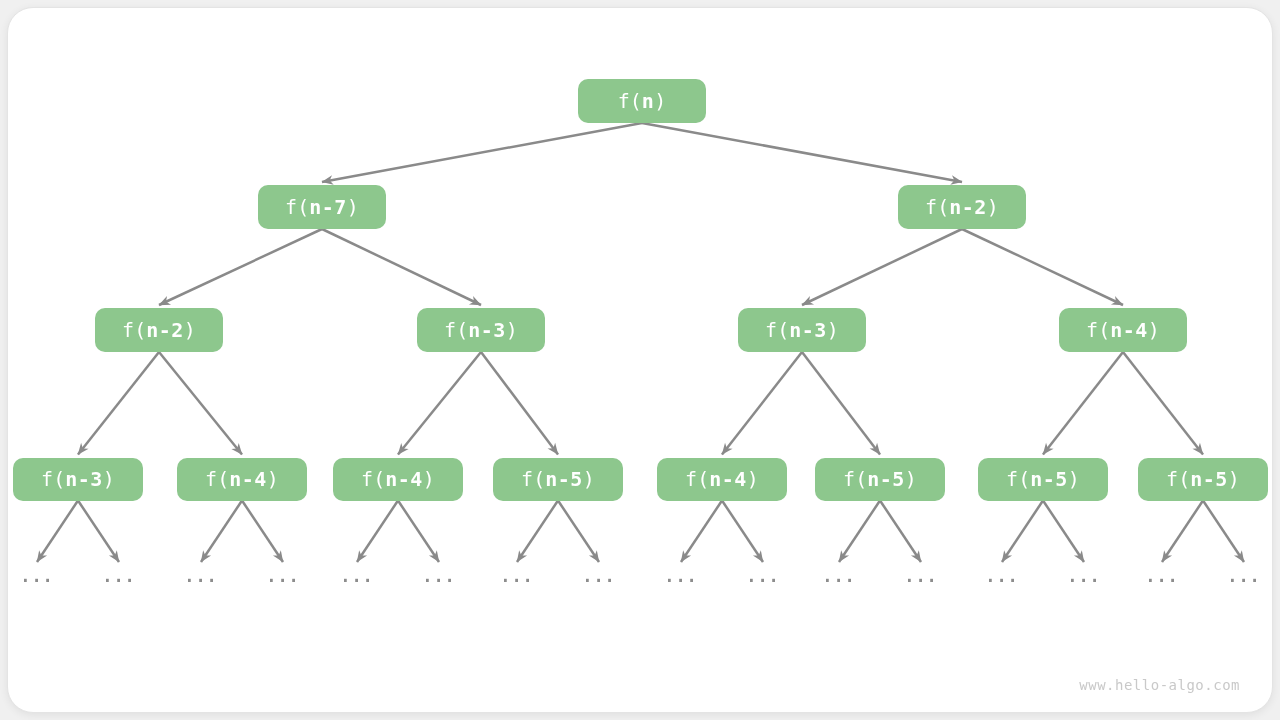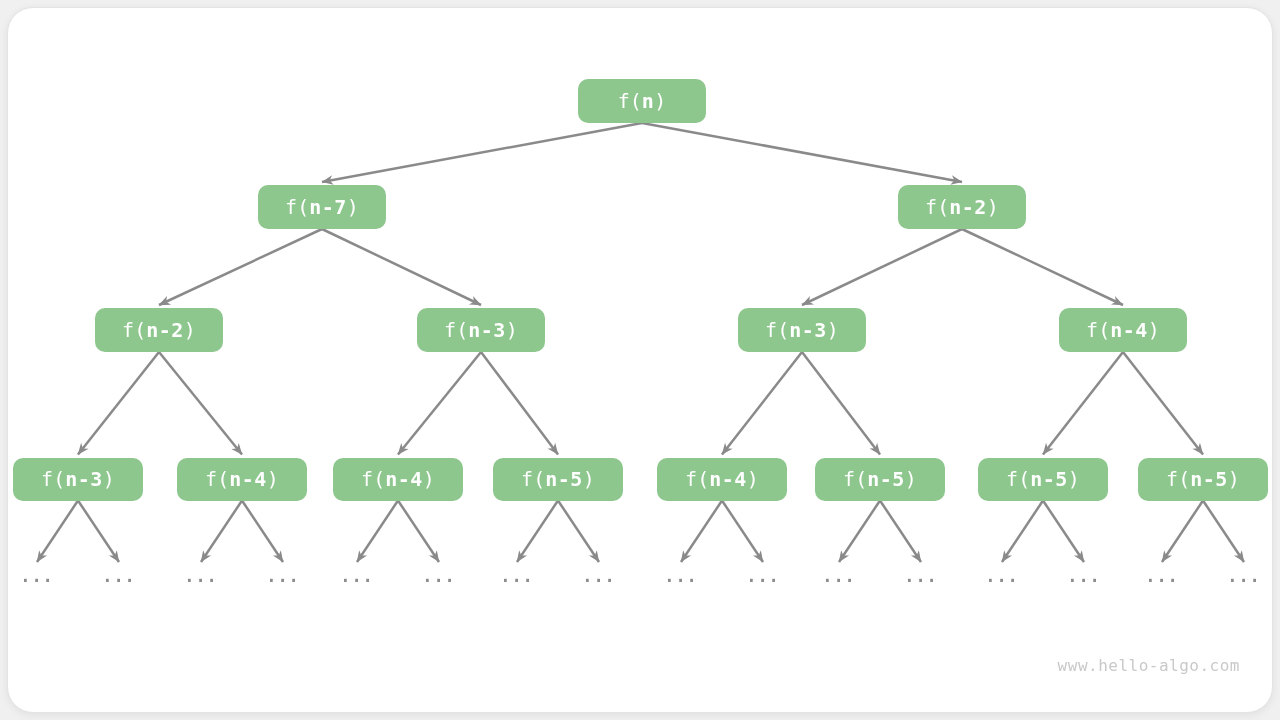--- a/index.html
+++ b/index.html
@@ -23,22 +23,22 @@
     color:var(--node-text);font-size:20px;line-height:1;white-space:nowrap;
   }
   .node .pfx{font-weight:500;}
   .node .arg{font-weight:800;letter-spacing:0.5px;}
   .dots{
     position:absolute;transform:translate(-50%,-74%);
     color:var(--dots);font-size:17px;font-weight:700;letter-spacing:1px;line-height:1;
     white-space:nowrap;
   }
   .watermark{
-    position:absolute;right:40px;top:656px;
-    color:var(--wm);font-size:16px;letter-spacing:0.5px;
+    position:absolute;right:40px;top:677px;
+    color:var(--wm);font-size:14px;letter-spacing:0.5px;
   }
   #arrows line{stroke:var(--arrow);stroke-width:2.5;marker-end:url(#ah);}
 </style>
 </head>
 <body>
 
 <div class="page">
   <div class="card"></div>
 
   <svg id="arrows" class="layer" width="1280" height="720" viewBox="0 0 1280 720">

